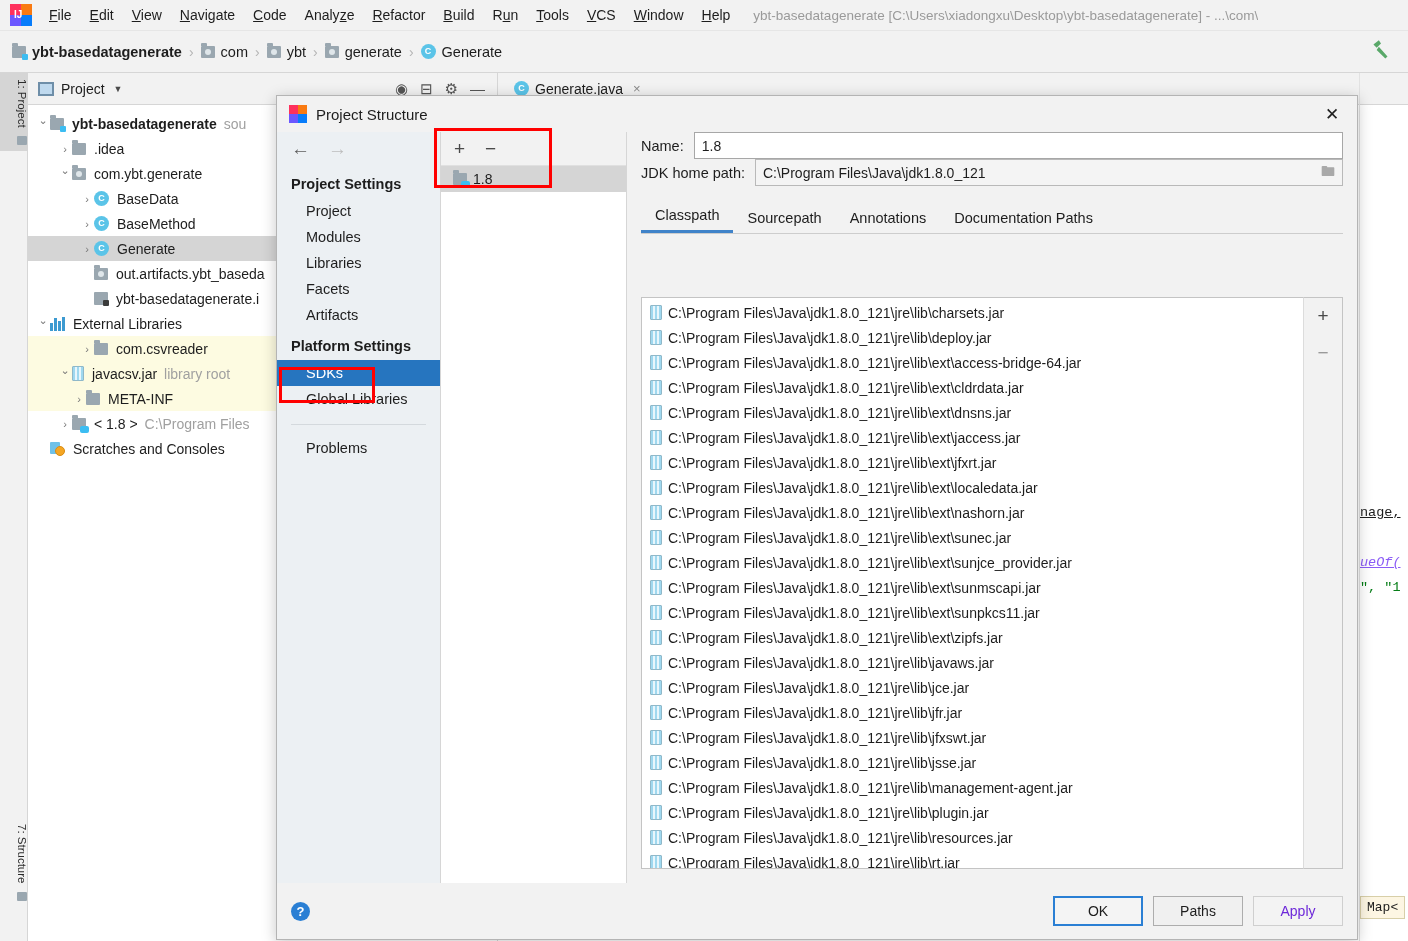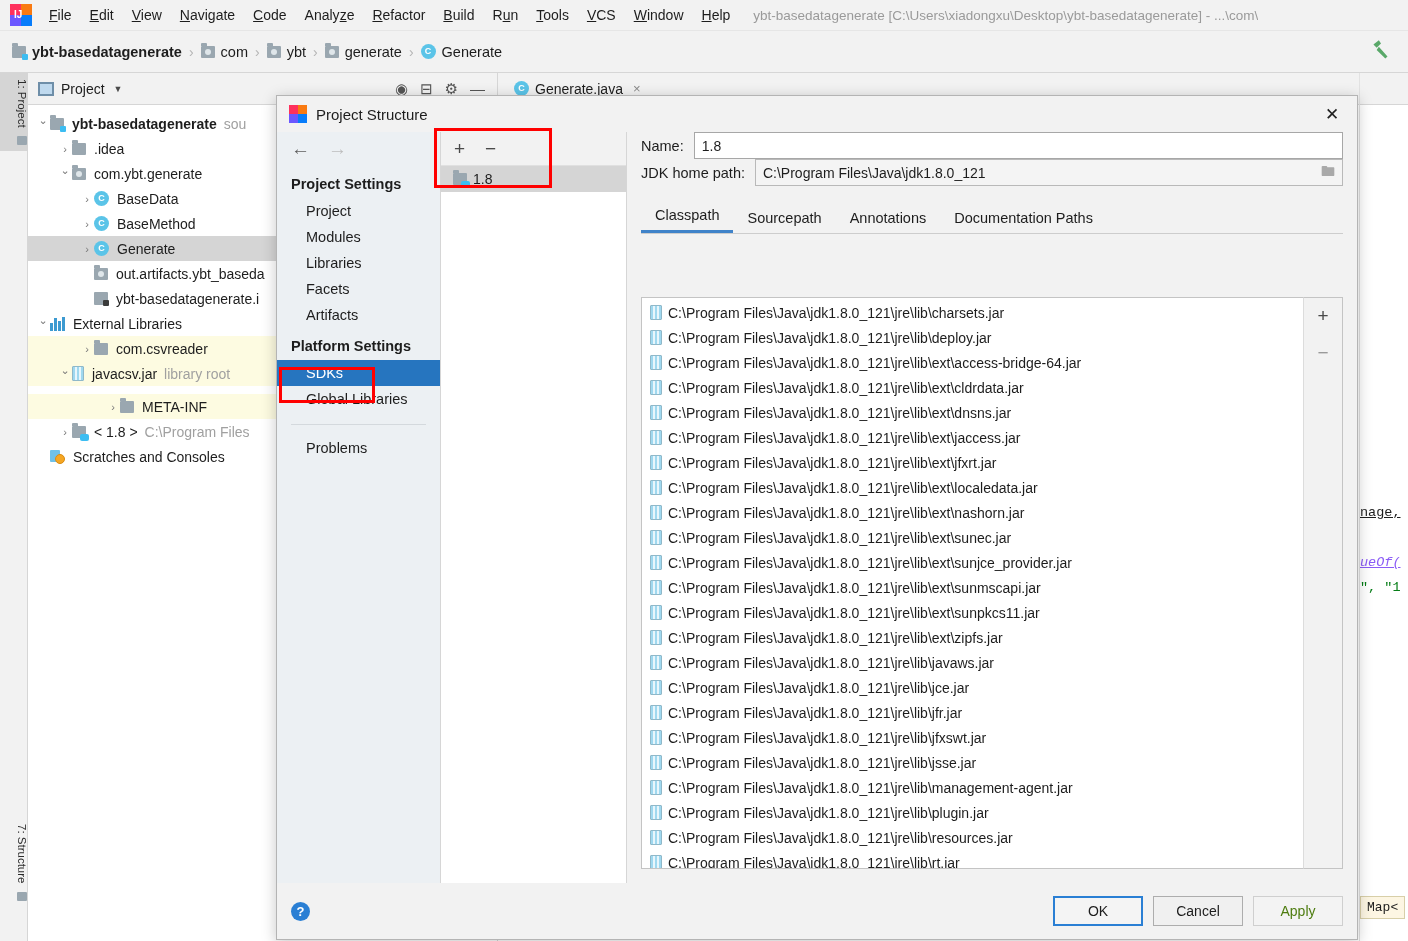--- a/index.html
+++ b/index.html
@@ -202,21 +202,21 @@
   .help-btn {
     width:19px;height:19px;border-radius:50%;background:#2a7fd4;color:#fff;
     font-size:13px;font-weight:bold;display:flex;align-items:center;justify-content:center;
   }
   .btns { margin-left:auto; display:flex; gap:10px; }
   .btn {
     min-width:90px; height:30px; display:flex; align-items:center; justify-content:center;
     font-size:14px; border:1px solid #adadad; background:#f0f0f0;
   }
   .btn.primary { border:2px solid #2a7fd4; background:#f4f4f4; }
-  .btn.disabled { color:#4d7c0f; border-color:#cfcfcf; background:#f3f3f3; }
+  .btn.disabled { color:#6d28d9; border-color:#cfcfcf; background:#f3f3f3; }
 
   
   .annot { position:absolute; border:3px solid #ff0000; pointer-events:none; }
   #annot-sdkbox { left:434px; top:128px; width:118px; height:60px; }
   #annot-sdks   { left:279px; top:367px; width:96px; height:36px; }
 </style>
 </head>
 <body>
 
 <div id="app">
@@ -361,21 +361,21 @@
           <span class="arrow closed"></span>
           <span class="ic-folder"></span>
           <span class="tlabel">com.csvreader</span>
         </div>
         <div class="trow libhl" style="padding-left: 30px;">
           <span class="arrow open"></span>
           <span class="ic-jar"></span>
           <span class="tlabel">javacsv.jar</span>
           <span class="tdim">library root</span>
         </div>
-        <div class="trow libhl" style="padding-left: 78px; margin-top: 8px;">
+        <div class="trow libhl" style="padding-left: 44px;">
           <span class="arrow closed"></span>
           <span class="ic-folder"></span>
           <span class="tlabel">META-INF</span>
         </div>
         <div class="trow" style="padding-left: 30px;">
           <span class="arrow closed"></span>
           <span class="ic-jdk"></span>
           <span class="tlabel">&lt; 1.8 &gt;</span>
           <span class="tdim">C:\Program Files</span>
         </div>
@@ -573,21 +573,21 @@
             <span class="tb-glyph" style="color:#9a9a9a;">−</span>
           </div>
         </div>
       </div>
     </div>
 
     <div class="dlg-footer">
       <div class="help-btn">?</div>
       <div class="btns">
         <div class="btn primary">OK</div>
-        <div class="btn">Cancel</div>
+        <div class="btn">Paths</div>
         <div class="btn disabled">Apply</div>
       </div>
     </div>
   </div>
 
   <div class="annot" id="annot-sdkbox"></div>
   <div class="annot" id="annot-sdks"></div>
 
 </div>
 

